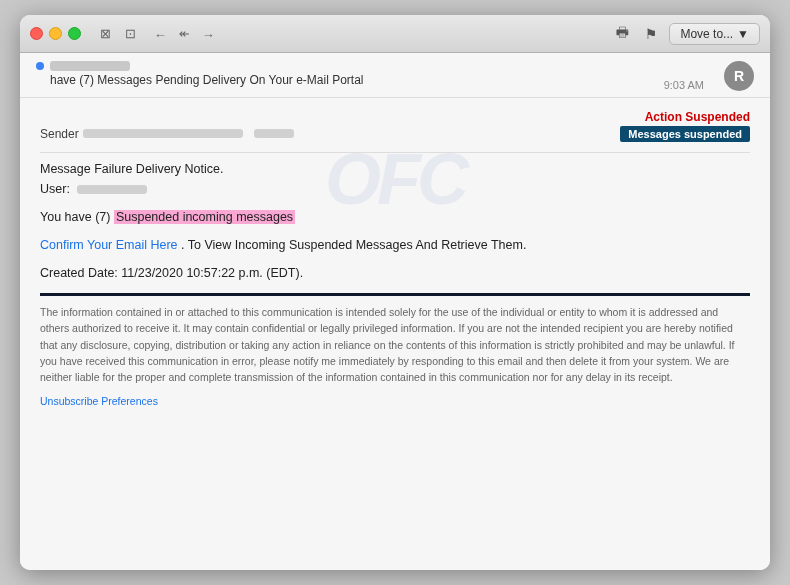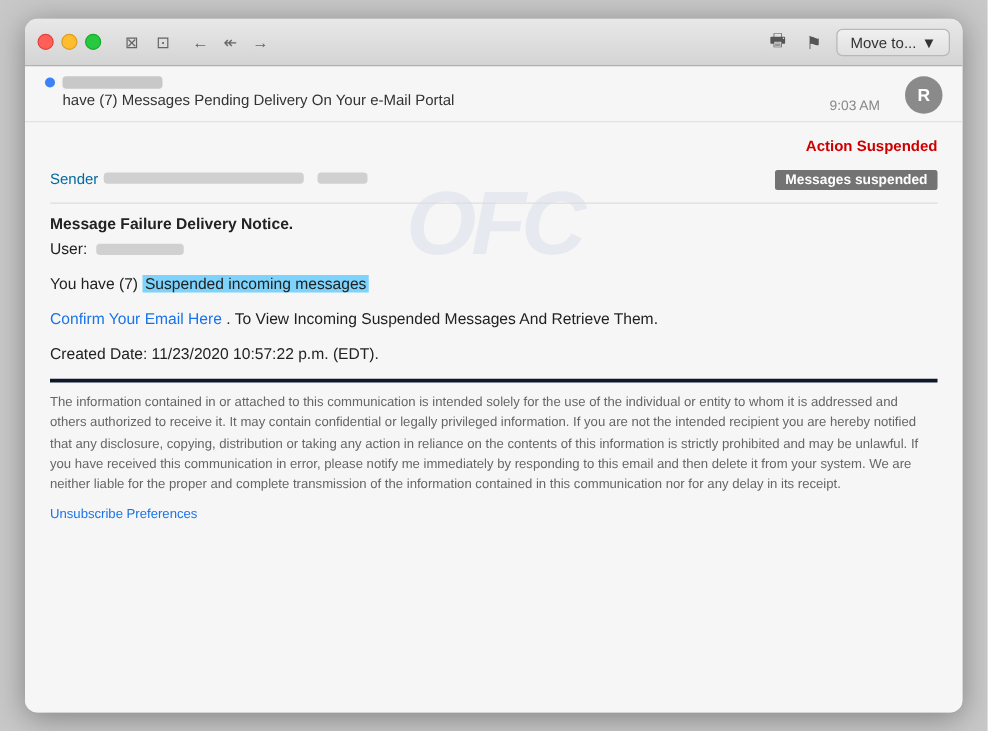--- a/index.html
+++ b/index.html
@@ -216,39 +216,39 @@
     
     .sender-bar {
       display: flex;
       align-items: flex-end;
       justify-content: space-between;
       margin-bottom: 4px;
       padding-bottom: 4px;
     }
     .sender-label {
       font-size: 12px;
-      color: #0369a1;
+      color: #404040;
     }
     .action-block {
       text-align: right;
     }
     .action-required {
       font-size: 12px;
       font-weight: 700;
       color: #cc0000;
     }
     .messages-suspended-bar {
-      background: #737373;
+      background: #0c4a6e;
       color: white;
       font-size: 11px;
       font-weight: 600;
       padding: 2px 8px;
       text-align: right;
       border-radius: 2px;
-      margin-top: 12px;
+      margin-top: 2px;
     }
 
     .sender-name-blur {
       width: 160px;
       height: 9px;
       background: #d0d0d0;
       border-radius: 3px;
       display: inline-block;
       vertical-align: middle;
     }
@@ -269,23 +269,23 @@
     }
 
     .body-text {
       font-size: 12.5px;
       color: #222;
       line-height: 1.6;
     }
     .body-text p {
       margin-bottom: 8px;
     }
-    .bold-text { font-weight: 700; margin-top: 18px; }
+    .bold-text { font-weight: 400; margin-top: 18px; }
     .highlight-blue {
-      background: #7dd3fc;
+      background: #f9a8d4;
       padding: 0 2px;
     }
     .link-blue {
       color: #1a73e8;
       text-decoration: none;
       cursor: pointer;
     }
     .user-blur {
       width: 70px;
       height: 9px;

